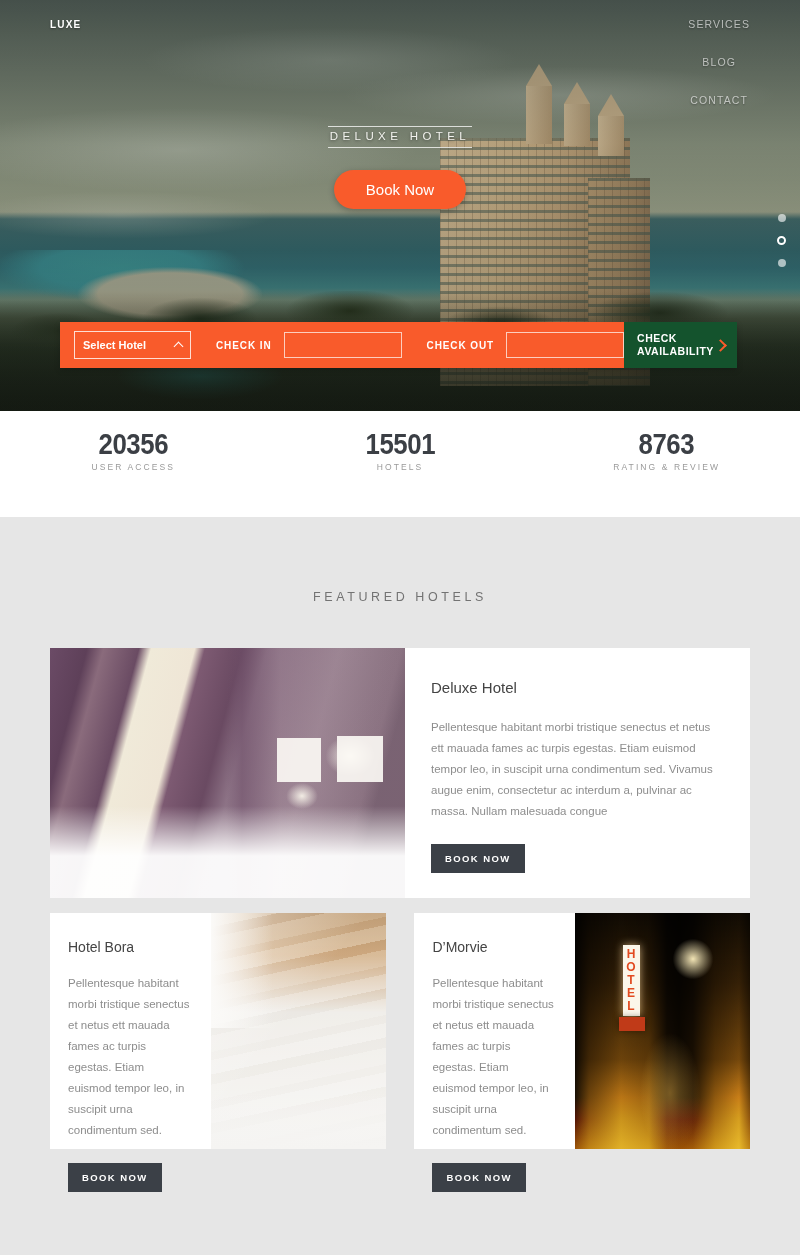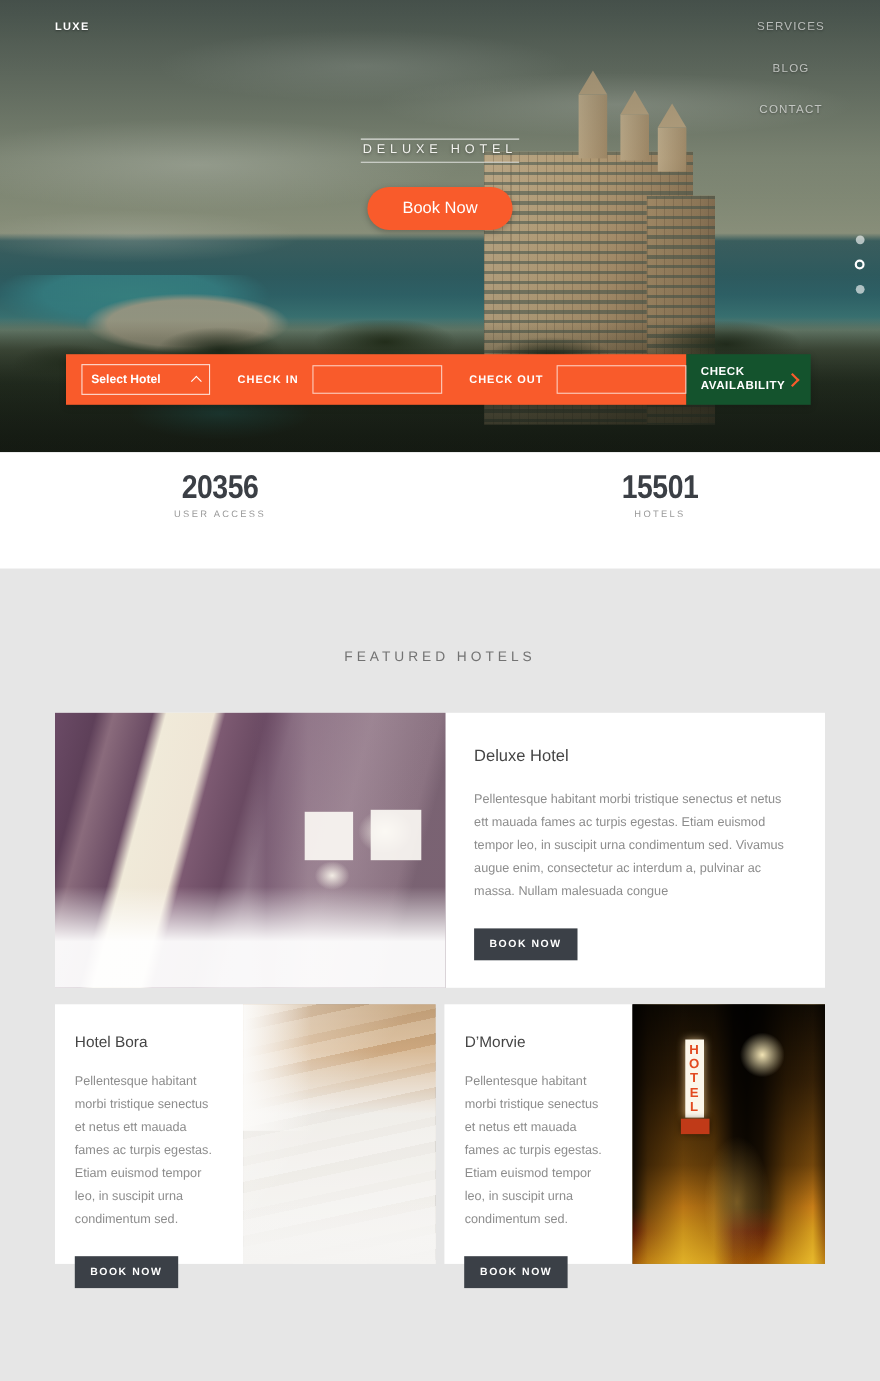--- a/index.html
+++ b/index.html
@@ -381,21 +381,21 @@
     border: none;
     font-family: inherit;
     font-size: 9.5px;
     font-weight: bold;
     letter-spacing: 1.4px;
     padding: 9px 14px;
     cursor: pointer;
   }
 
   .card-row.small { height: 236px; }
-  .card-row.split { background: transparent; gap: 2px; }
+  .card-row.split { background: transparent; gap: 12px; }
   .half {
     display: flex;
     background: #fff;
     width: 350px;
   }
   .half-body {
     flex: 1;
     padding: 26px 20px 0 18px;
   }
   .half-media {
@@ -573,20 +573,24 @@
 
 <section class="stats">
   <div class="stat">
     <div class="stat-value">20356</div>
     <div class="stat-label">USER ACCESS</div>
   </div>
   <div class="stat">
     <div class="stat-value">15501</div>
     <div class="stat-label">HOTELS</div>
   </div>
+  <div class="stat">
+    <div class="stat-value">8763</div>
+    <div class="stat-label">RATING &amp; REVIEW</div>
+  </div>
 </section>
 
 <section class="featured">
   <h2 class="featured-title">FEATURED HOTELS</h2>
 
   <div class="cards">
 
     <article class="card-row">
       <div class="card-media img-bedroom"></div>
       <div class="card-body">

